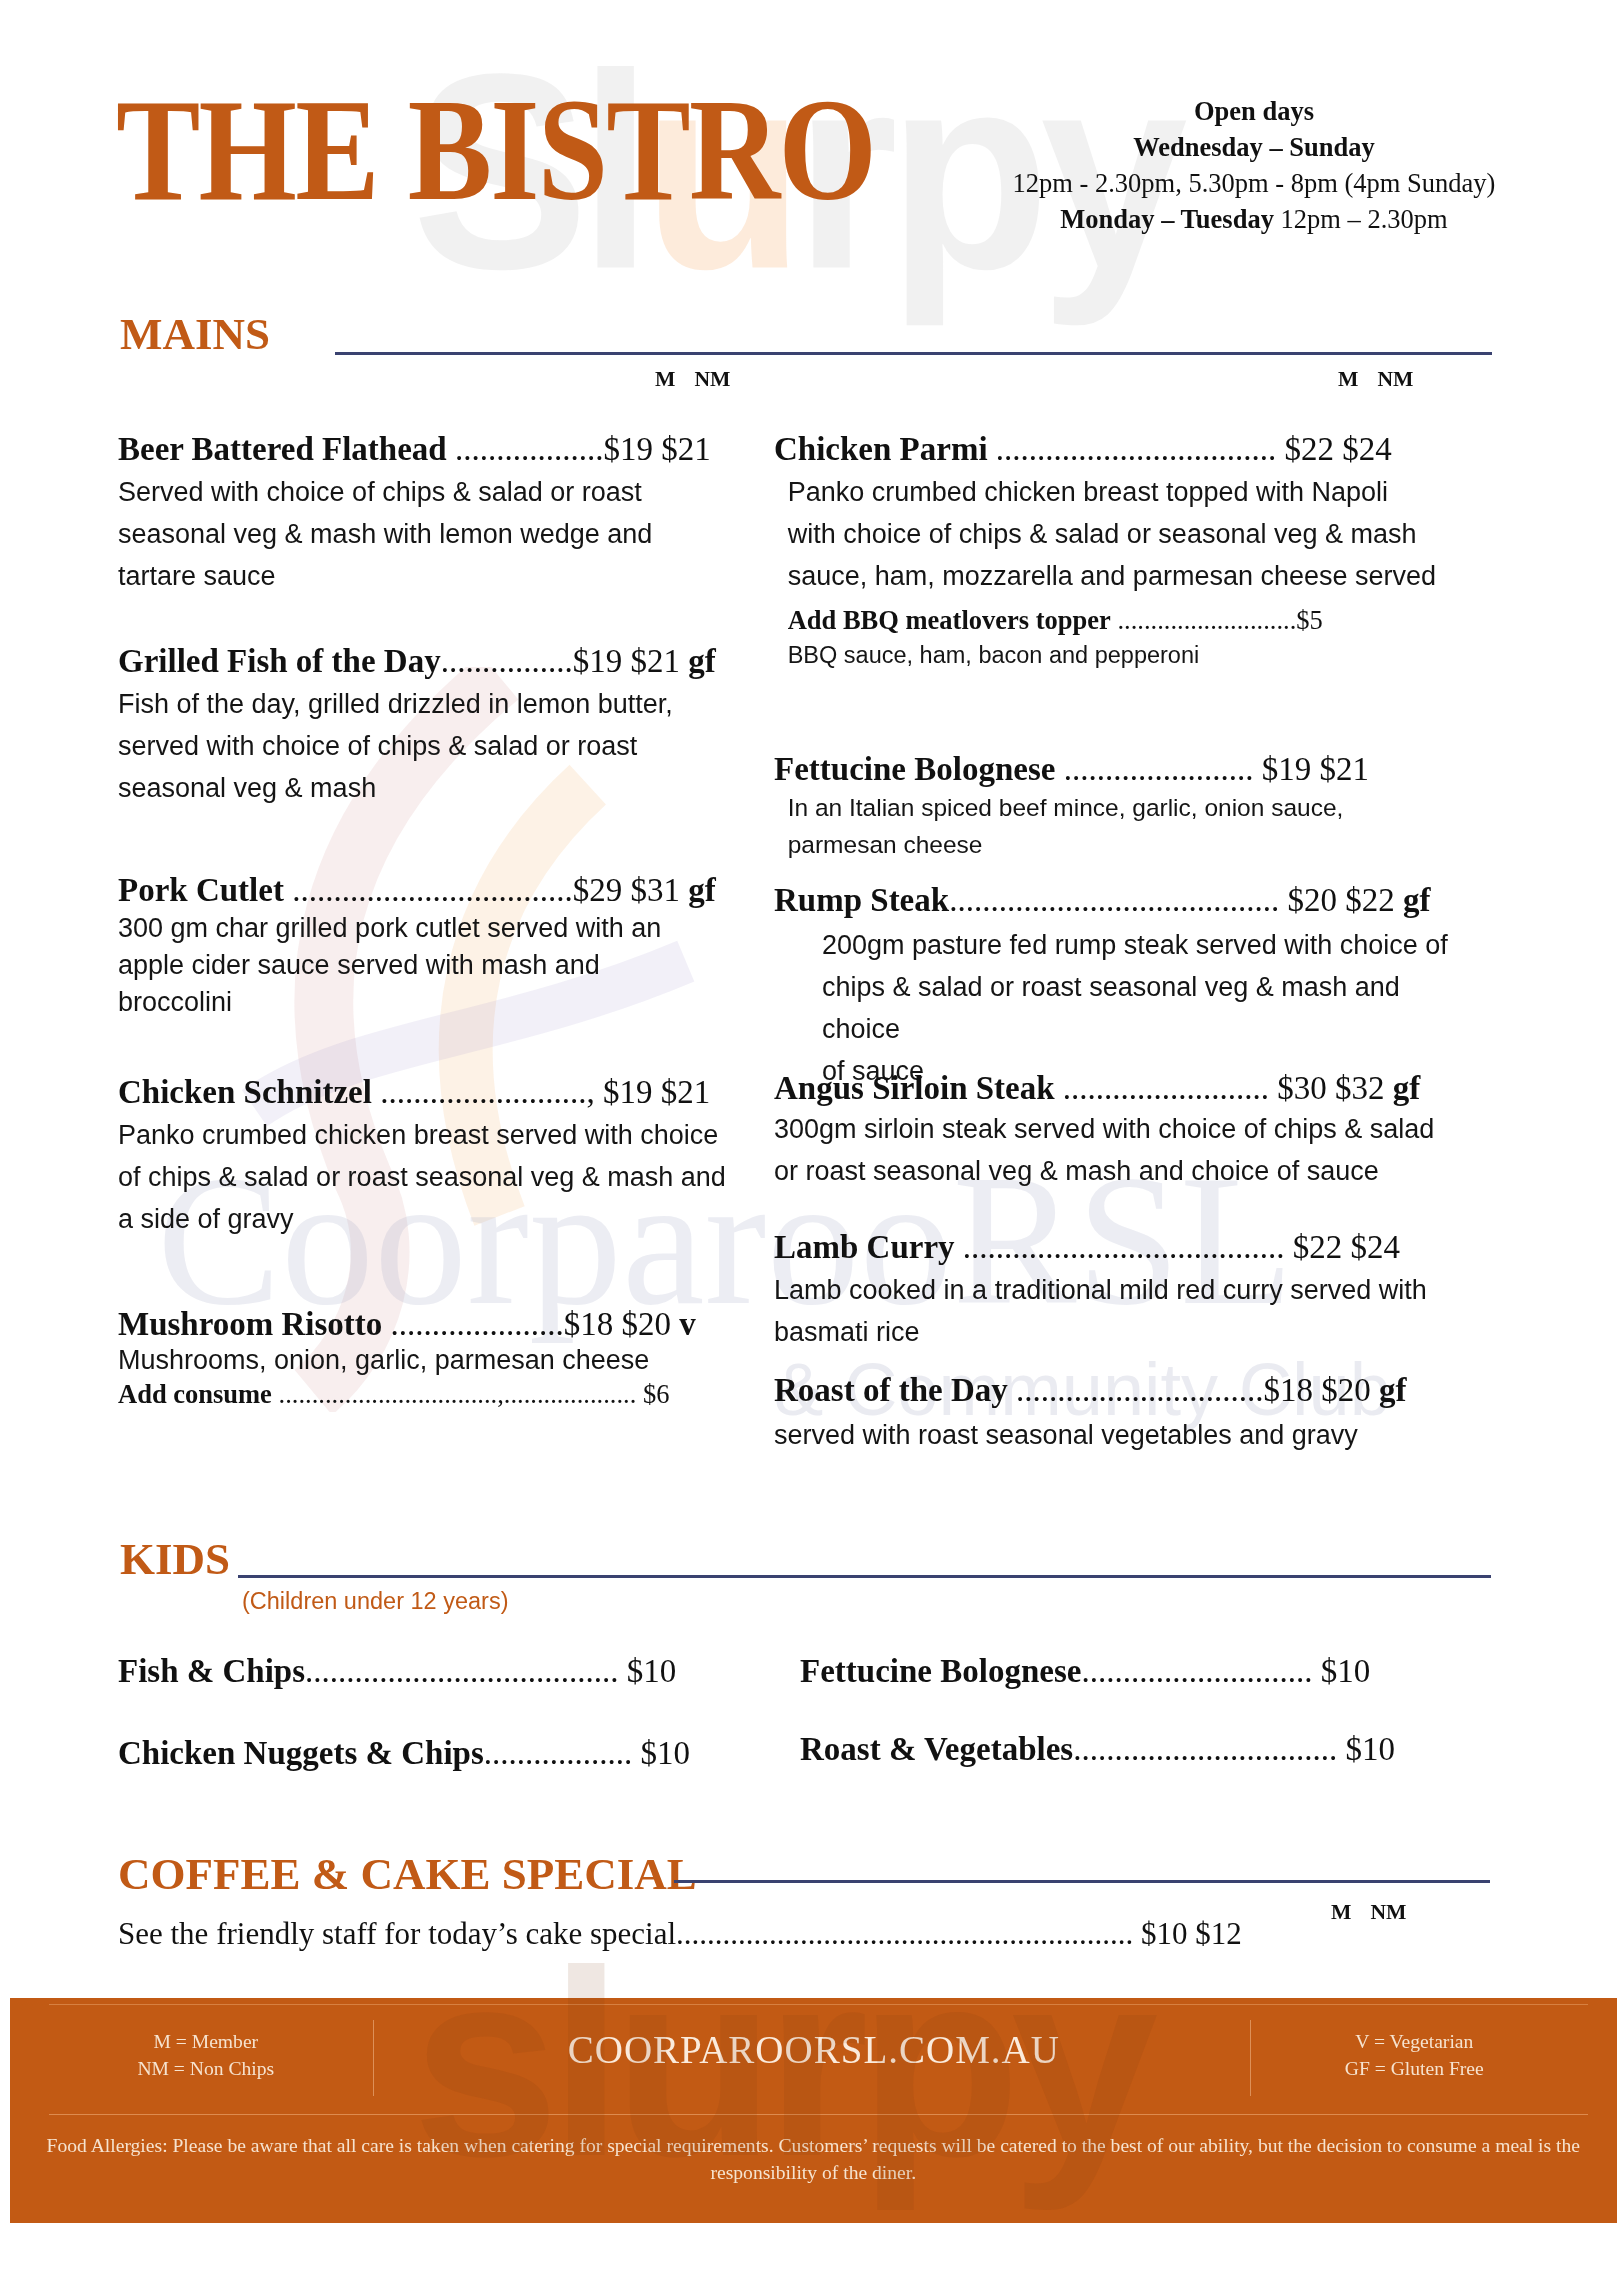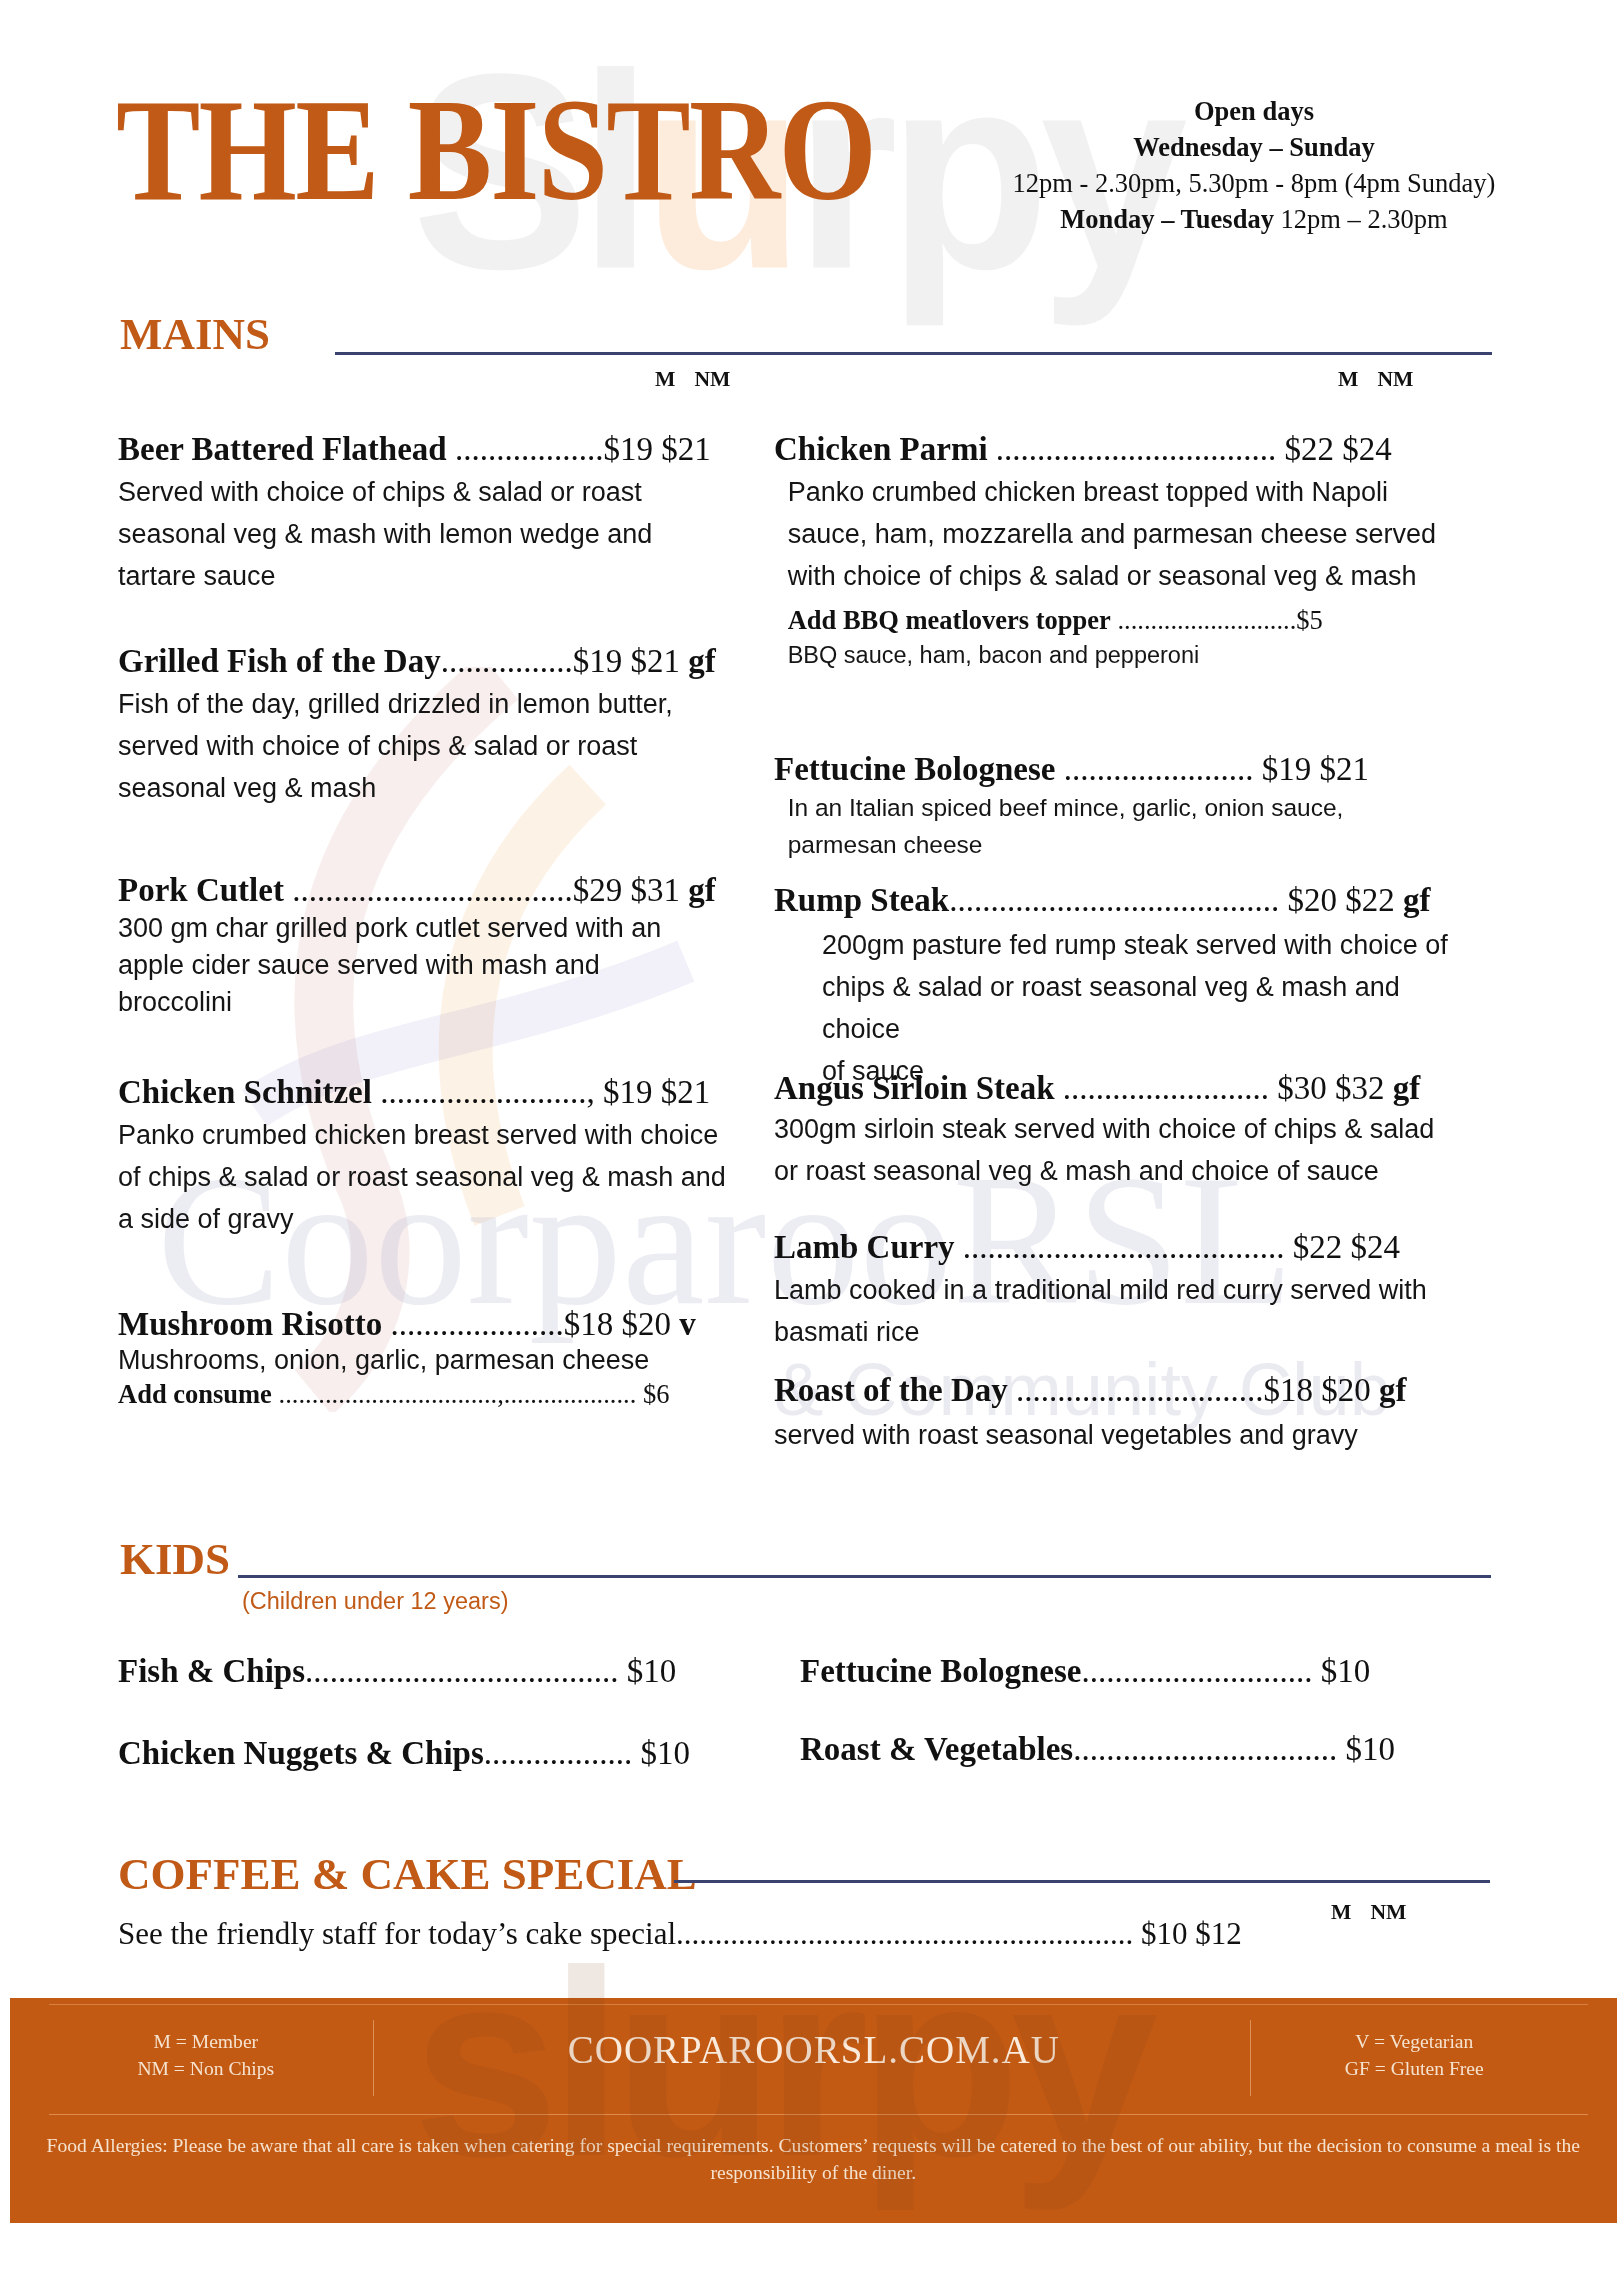--- a/index.html
+++ b/index.html
@@ -144,22 +144,22 @@
 <div class="abs" style="left:118px; top:1306px; width:647px;">
   <div class="item-name"><span>Mushroom Risotto</span><span class="dots"> .....................</span><span class="price">$18 $20</span> <span class="tag">v</span></div>
   <div class="item-desc" style="margin-top:0; line-height:37px;">Mushrooms, onion, garlic, parmesan cheese</div>
   <div class="addon"><span>Add consume</span><span class="dots"> .................................,....................</span><span class="price"> $6</span></div>
 </div>
 
 <div class="abs" style="left:774px; top:431px; width:706px;">
   <div class="item-name"><span>Chicken Parmi</span><span class="dots"> ..................................</span><span class="price"> $22  $24</span></div>
   <div class="item-desc" style="margin-top:3.9px; padding-left:13.7px;">
     <div>Panko crumbed chicken breast topped with Napoli</div>
+      <div>with choice of chips &amp; salad or seasonal veg &amp; mash</div>
       <div>sauce, ham, mozzarella and parmesan cheese served</div>
-      <div>with choice of chips &amp; salad or seasonal veg &amp; mash</div>
   </div>
   <div class="addon" style="padding-left:13.7px; margin-top:8px;"><span>Add BBQ meatlovers topper</span><span class="dots"> ...........................</span><span class="price">$5</span></div>
   <div class="addon-desc" style="padding-left:13.7px; margin-top:5.9px;">BBQ sauce, ham, bacon and pepperoni</div>
 </div>
 
 <div class="abs" style="left:774px; top:751px; width:706px;">
   <div class="item-name"><span>Fettucine Bolognese</span><span class="dots"> .......................</span><span class="price"> $19  $21</span></div>
   <div class="item-desc" style="margin-top:2px; padding-left:13.7px; font-size:24.5px; line-height:37px;">
     <div>In an Italian spiced beef mince, garlic, onion sauce,</div>
       <div>parmesan cheese</div>

